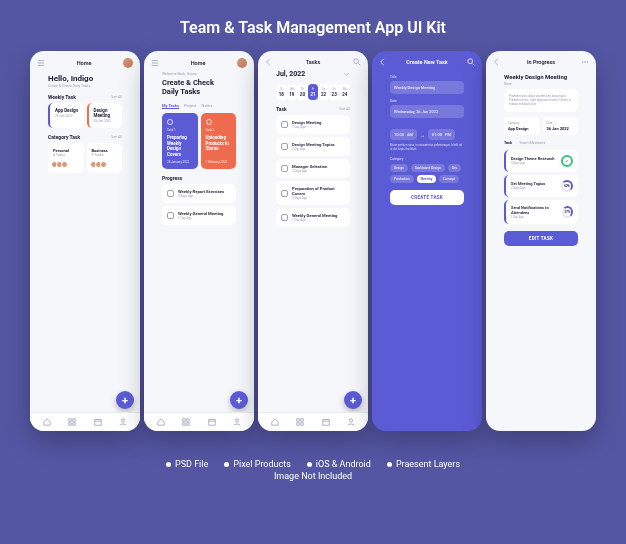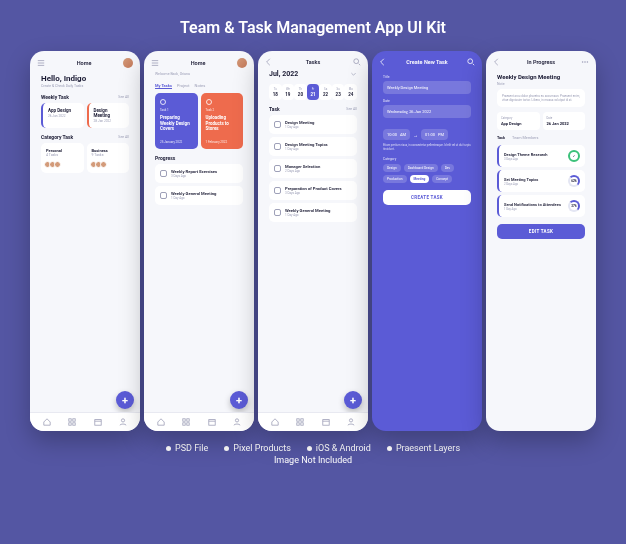--- a/index.html
+++ b/index.html
@@ -18,21 +18,21 @@
   .page-title{color:#fff;text-align:center;font-size:16px;font-weight:600;padding:18px 16px 14px;}
   .phones{display:flex;justify-content:center;gap:4px;padding:0 12px;}
   .phone{width:110px;height:380px;background:var(--panel);border-radius:14px;box-shadow:0 10px 24px rgba(0,0,0,.25);overflow:hidden;display:flex;flex-direction:column;position:relative;}
   .phone.dark{background:var(--accent);color:#fff;}
   .topbar{display:flex;align-items:center;justify-content:space-between;padding:7px 7px 4px;font-size:5px;}
   .topbar .icon{width:8px;height:8px;display:flex;align-items:center;justify-content:center;color:var(--muted);}
   .phone.dark .topbar .icon{color:#fff;}
   .topbar .title{font-weight:600;font-size:5.5px;color:var(--text);}
   .phone.dark .topbar .title{color:#fff;}
   .avatar{width:10px;height:10px;border-radius:50%;background:linear-gradient(135deg,#d39b7a,#c5795a);}
-  .content{flex:1;padding:0 11px 7px;overflow:hidden;}
+  .content{flex:1;padding:0 18px 7px;overflow:hidden;}
   .hello{font-size:8px;font-weight:700;margin:2px 0 1px;}
   .sub{font-size:3.5px;color:var(--muted);}
   .tabs{display:flex;gap:5px;margin:7px 0 4px;}
   .tab{font-size:4px;color:var(--muted);}
   .tab.active{color:var(--accent);font-weight:700;border-bottom:1px solid var(--accent);}
   .section-label{display:flex;justify-content:space-between;align-items:center;margin:6px 0 3px;}
   .section-label .s-title{font-size:5px;font-weight:700;}
   .section-label .see-all{font-size:3.5px;color:var(--muted);}
   .row-cards{display:flex;gap:3px;}
   .card{background:var(--card);border-radius:5px;padding:5px;font-size:4px;flex:1;border-left:2px solid var(--accent);}
@@ -86,21 +86,21 @@
   .meta .m-value{font-size:4px;font-weight:700;margin-top:1px;}
   .progress-tabs{display:flex;gap:7px;font-size:3.8px;margin:4px 0 5px;}
   .p-tab{color:var(--muted);}
   .p-tab.active{color:var(--text);font-weight:700;}
   .p-item{background:#fff;border-radius:5px;padding:5px;display:flex;justify-content:space-between;align-items:center;margin-bottom:3px;border-left:2px solid var(--accent);}
   .p-item .p-title{font-size:4px;font-weight:600;}
   .p-item .p-sub{font-size:2.8px;color:var(--muted);}
   .ring{width:12px;height:12px;border-radius:50%;border:2px solid #e4e6f3;position:relative;display:flex;align-items:center;justify-content:center;font-size:3px;font-weight:700;}
   .ring.full{border-color:var(--green);}
   .ring.partial{border-top-color:var(--accent);border-right-color:var(--accent);}
-  .footnotes{color:#fff;display:flex;justify-content:center;gap:16px;margin-top:12px;font-size:9px;}
+  .footnotes{color:#fff;display:flex;justify-content:center;gap:16px;margin-top:28px;font-size:9px;}
   .footnotes .dot{display:inline-block;width:5px;height:5px;border-radius:50%;background:#fff;margin-right:4px;vertical-align:middle;}
   .not-included{color:#fff;text-align:center;font-size:9px;margin-top:2px;}
   svg{display:block;}
 </style>
 </head>
 <body>
 
 <div class="page-title">Team &amp; Task Management App UI Kit</div>
 
 <div class="phones">
@@ -192,20 +192,22 @@
       <span class="icon">
           <svg width="8" height="8" viewBox="0 0 10 10">
             <path d="M1 2h8M1 5h8M1 8h8" stroke="currentColor" stroke-width="1"></path>
           </svg>
         </span>
       <span class="title">Home</span>
       <span class="avatar"></span>
     </div>
     <div class="content">
       <div class="sub">Welcome Back, Oriana</div>
+      <div class="hello" style="font-size:7.5px;white-space:pre-line">Create &amp; Check
+Daily Tasks</div>
       <div class="tabs">
         <span class="tab active">My Tasks</span>
         <span class="tab">Project</span>
         <span class="tab">Notes</span>
       </div>
       <div class="big-cards">
         <div class="big-card blue">
           <span class="chk-dot"></span>
           <div class="bc-label">Task 1</div>
           <div class="bc-title">Preparing Weekly Design Covers</div>

